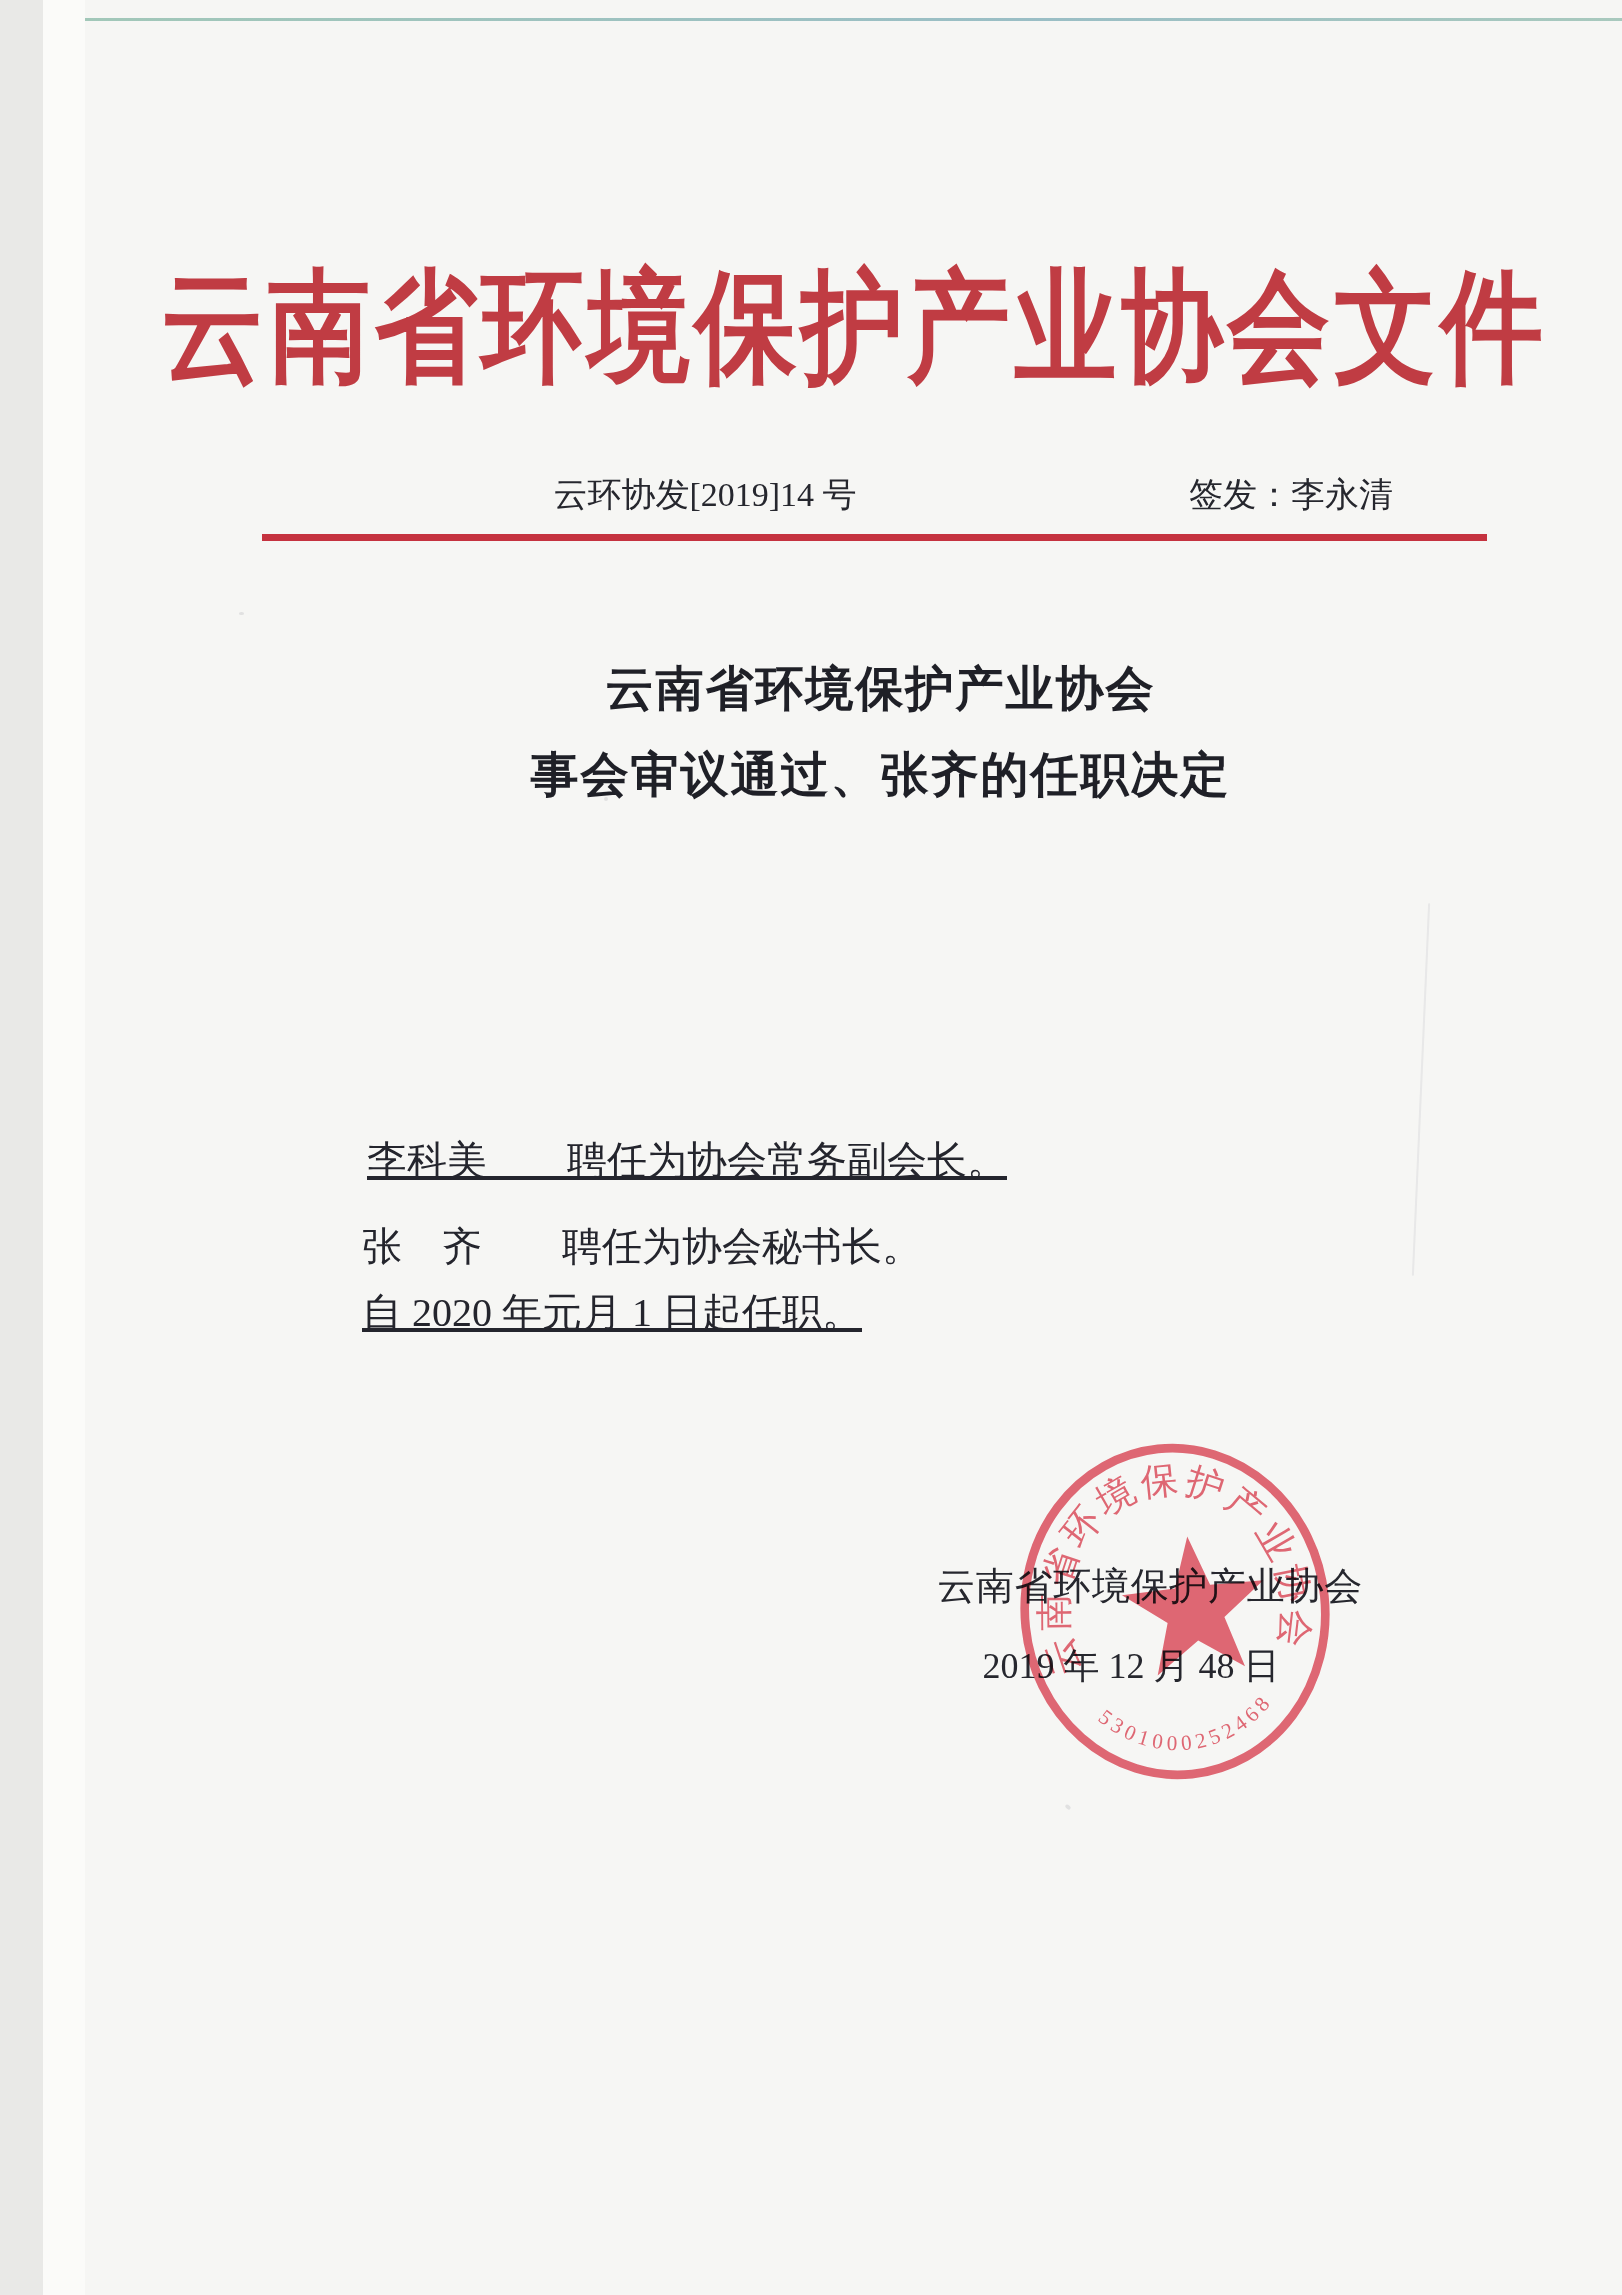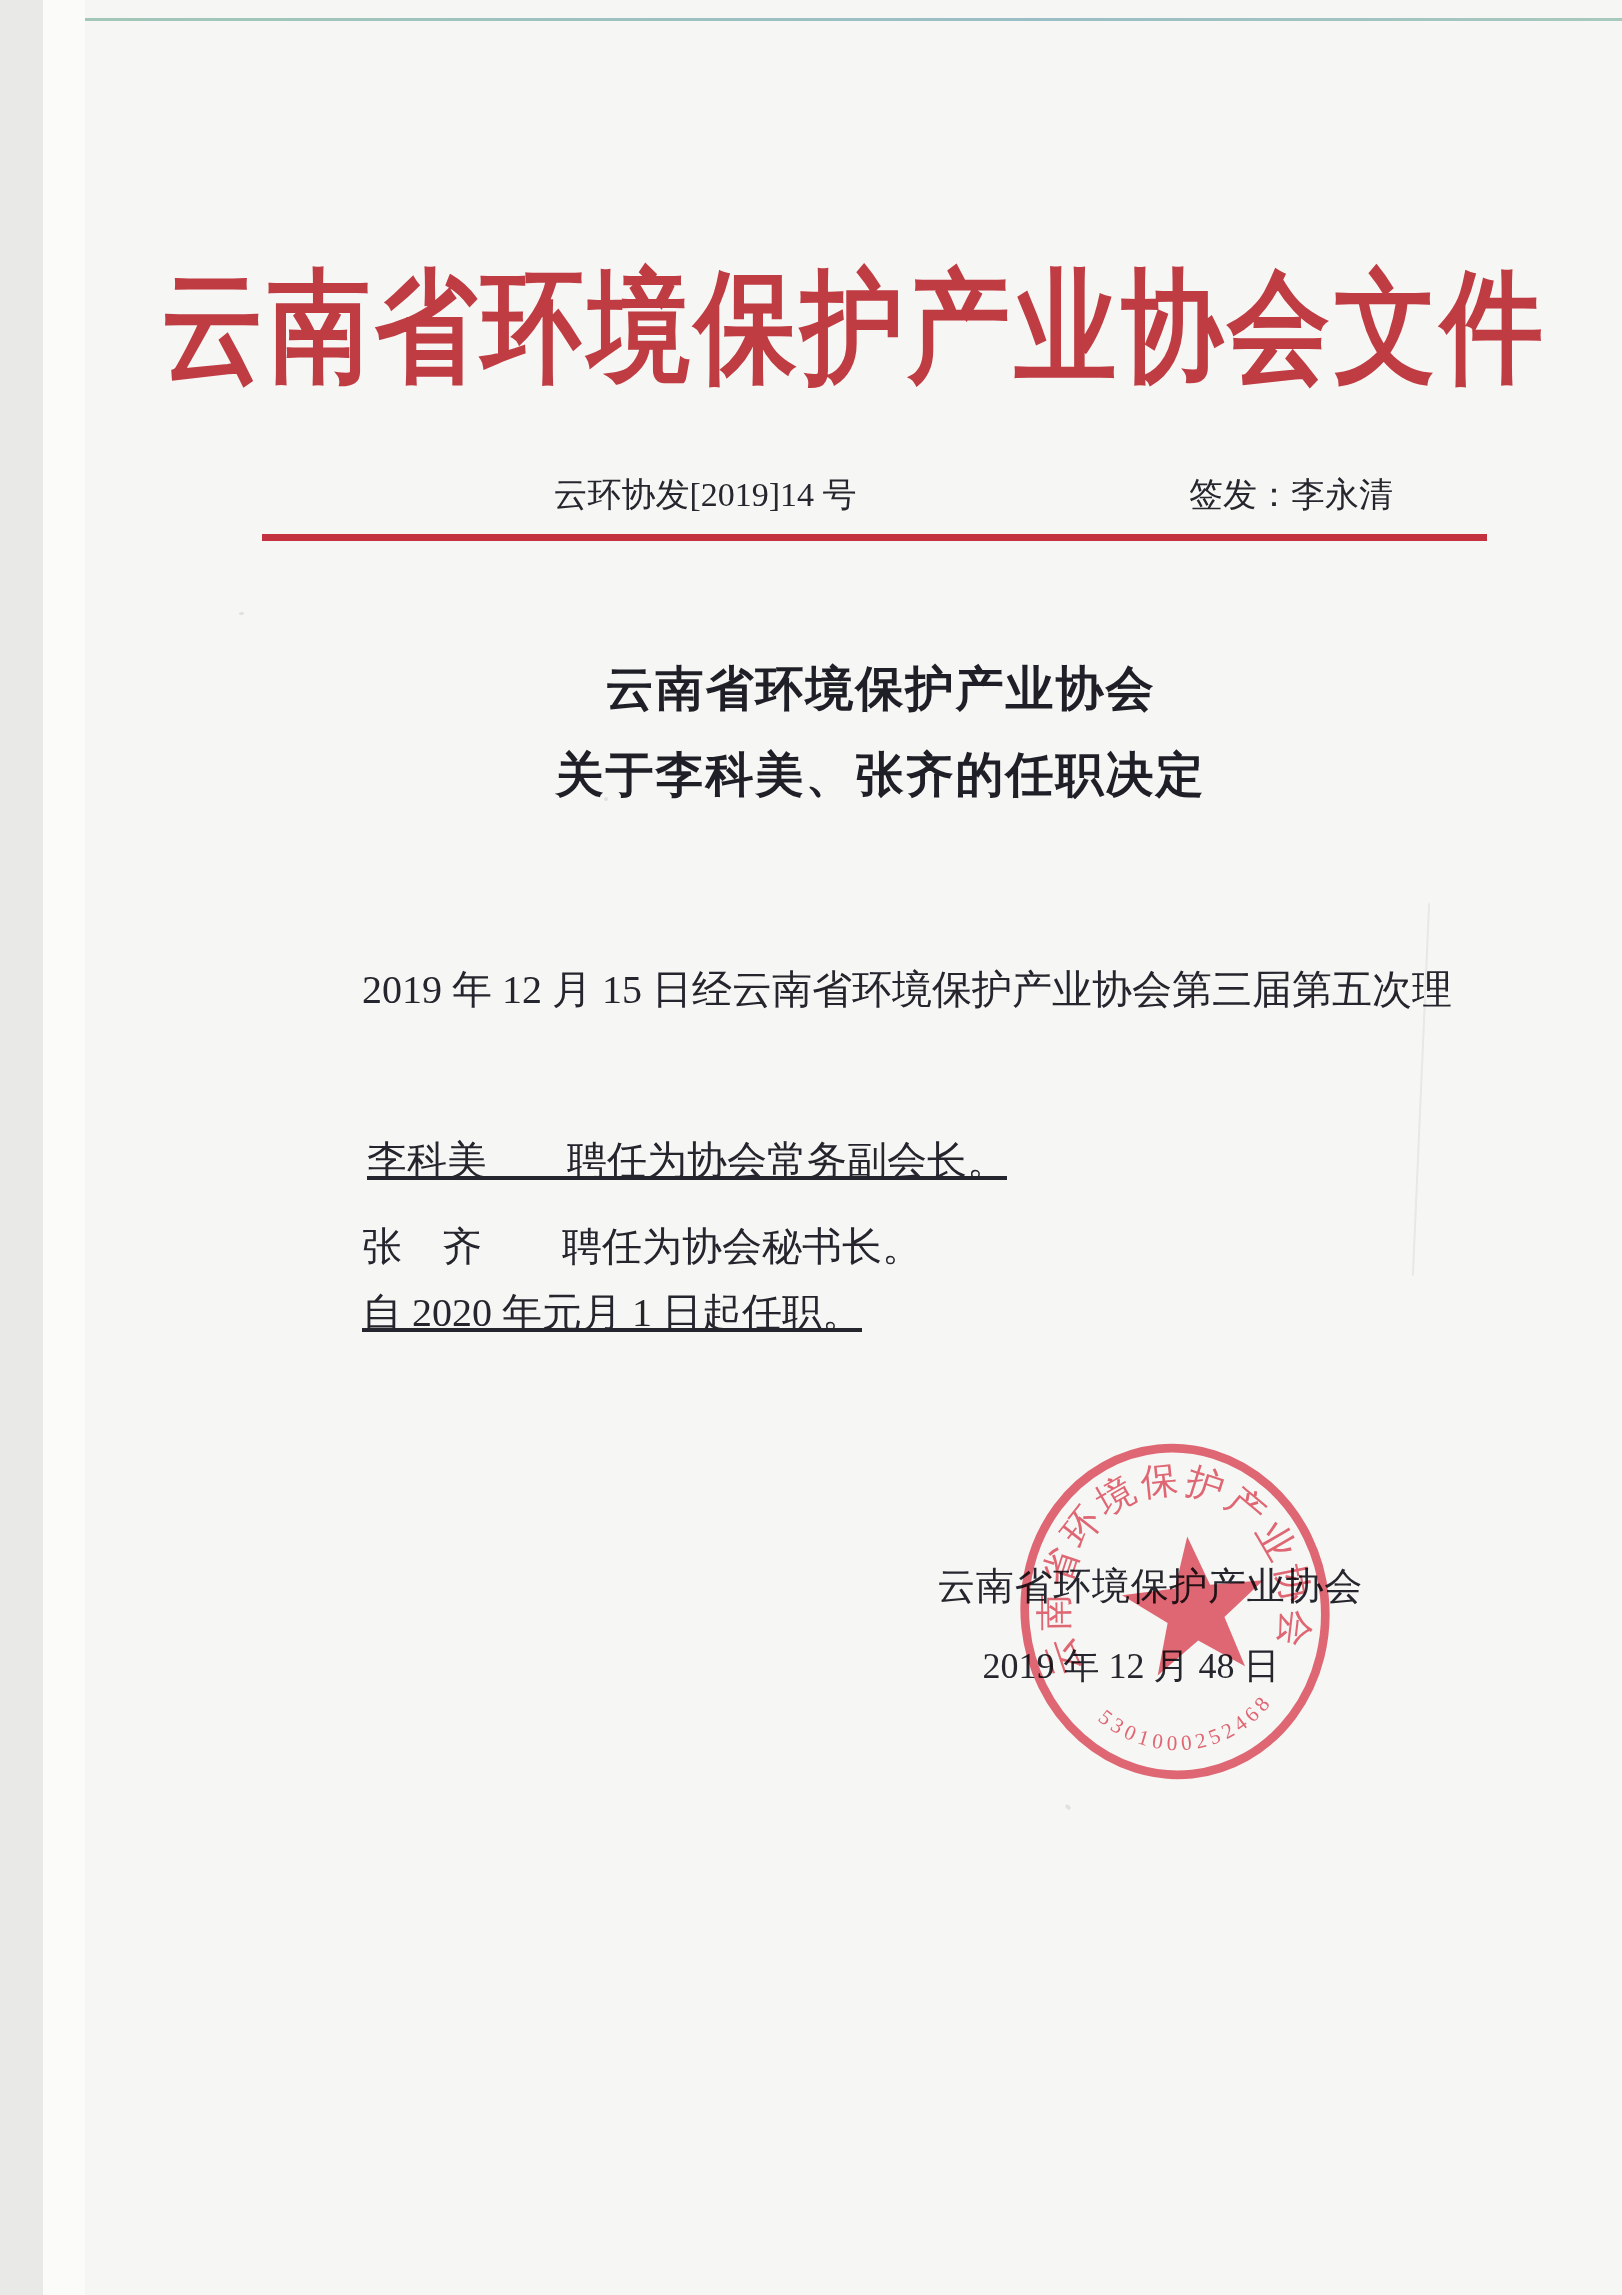--- a/index.html
+++ b/index.html
@@ -80,23 +80,22 @@
   <div class="red-head">云南省环境保护产业协会文件</div>
 
   <div class="doc-line">
     <span class="doc-number">云环协发[2019]14 号</span>
     <span class="issuer">签发：李永清</span>
   </div>
 
   <div class="red-rule"></div>
 
   <div class="subject1">云南省环境保护产业协会</div>
-  <div class="subject2">关于李科美、张齐的任职决定</div>
+  <div class="subject2">事会审议通过、张齐的任职决定</div>
 
-  <div class="body-line bl1">2019 年 12 月 15 日经云南省环境保护产业协会第三届第五次理</div>
   <div class="body-line bl3">李科美　　聘任为协会常务副会长。</div>
   <div class="body-line bl4">张　齐　　聘任为协会秘书长。</div>
   <div class="body-line bl5">自 2020 年元月 1 日起任职。</div>
 
   <div class="signoff-org">云南省环境保护产业协会</div>
   <div class="signoff-date">2019 年 12 月 48 日</div>
 
   <svg class="seal" viewBox="0 0 500 520">
     <ellipse cx="250" cy="260" rx="225" ry="245" fill="none" stroke="#e34e5e" stroke-width="13"></ellipse>
     <defs>

